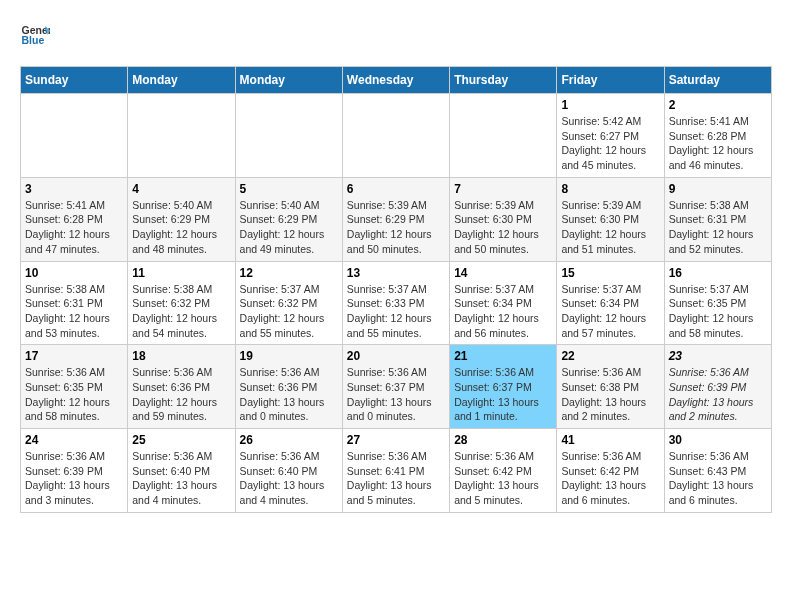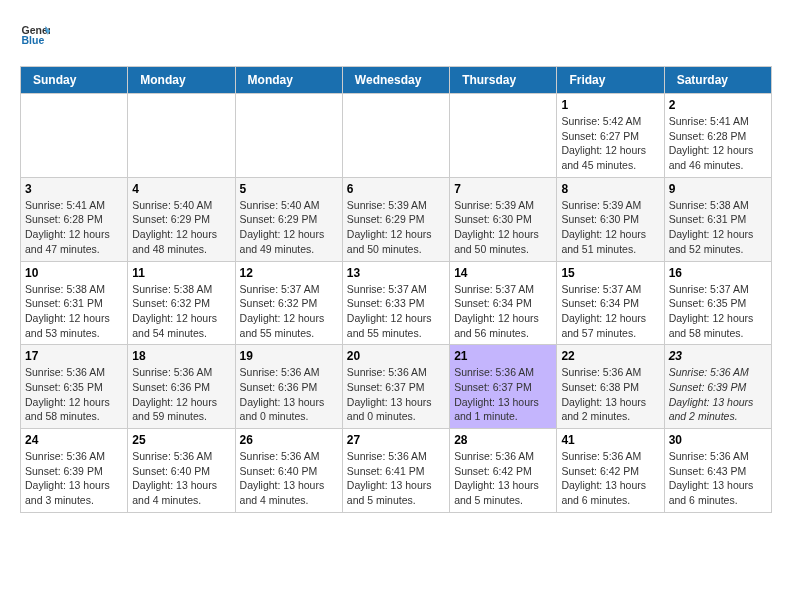--- a/index.html
+++ b/index.html
@@ -38,21 +38,21 @@
       color: #555;
     }
     .calendar-table {
       width: 100%;
       border-collapse: collapse;
       font-size: 11px;
     }
     .calendar-table th {
       background-color: #1a6faf;
       color: #fff;
-      padding: 6px 12px;
+      padding: 6px 4px;
       text-align: left;
       font-size: 12px;
       border: 1px solid #ccc;
     }
     .calendar-table td {
       border: 1px solid #ccc;
       vertical-align: top;
       padding: 4px;
       height: 80px;
       width: calc(100% / 7);
@@ -191,21 +191,21 @@
           <div class="day-info">Sunrise: 5:36 AM<br>Sunset: 6:36 PM<br>Daylight: 12 hours and 59 minutes.</div>
         </td>
         <td style="background-color: rgb(245, 245, 245);">
           <div class="day-number">19</div>
           <div class="day-info">Sunrise: 5:36 AM<br>Sunset: 6:36 PM<br>Daylight: 13 hours and 0 minutes.</div>
         </td>
         <td style="background-color: rgb(245, 245, 245);">
           <div class="day-number">20</div>
           <div class="day-info">Sunrise: 5:36 AM<br>Sunset: 6:37 PM<br>Daylight: 13 hours and 0 minutes.</div>
         </td>
-        <td style="background-color: #c4b5fd;">
+        <td style="background-color: #7dd3fc;">
           <div class="day-number">21</div>
           <div class="day-info">Sunrise: 5:36 AM<br>Sunset: 6:37 PM<br>Daylight: 13 hours and 1 minute.</div>
         </td>
         <td style="background-color: rgb(245, 245, 245);">
           <div class="day-number">22</div>
           <div class="day-info">Sunrise: 5:36 AM<br>Sunset: 6:38 PM<br>Daylight: 13 hours and 2 minutes.</div>
         </td>
         <td style="background-color: rgb(245, 245, 245); font-style: italic;">
           <div class="day-number">23</div>
           <div class="day-info">Sunrise: 5:36 AM<br>Sunset: 6:39 PM<br>Daylight: 13 hours and 2 minutes.</div>

